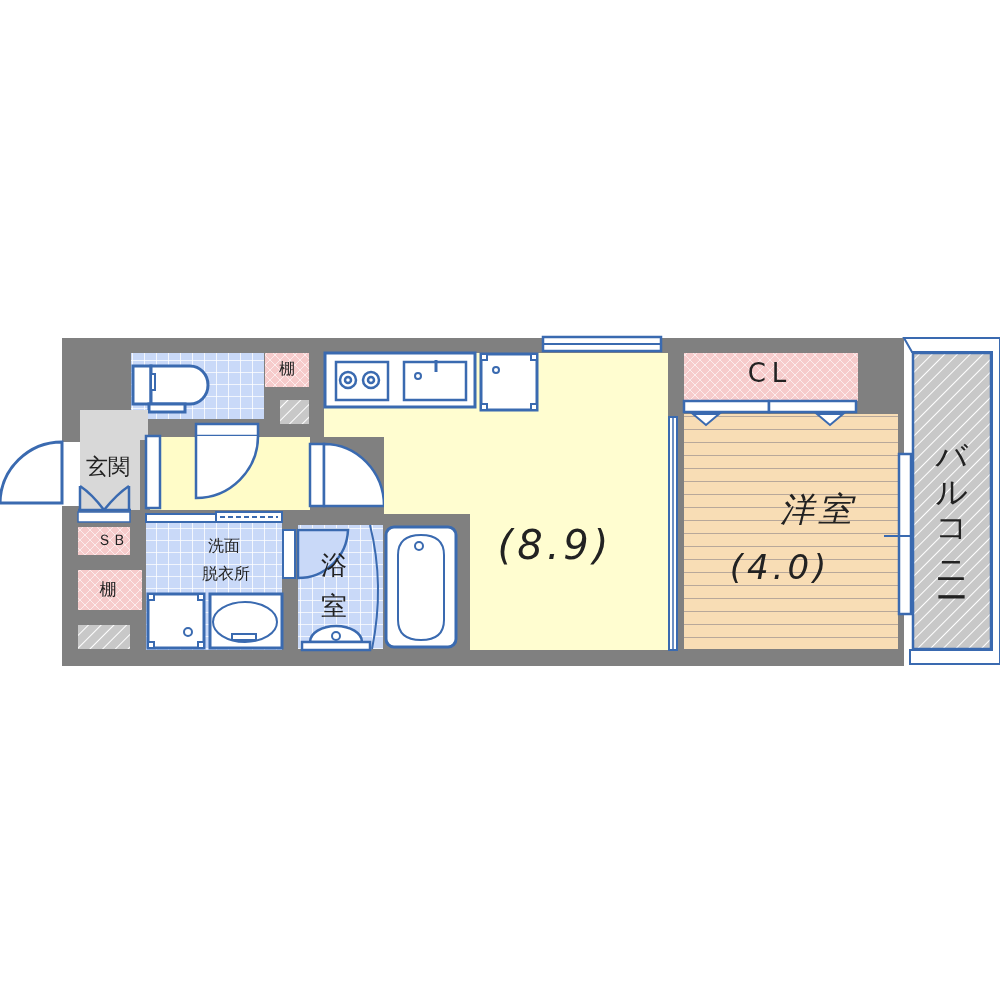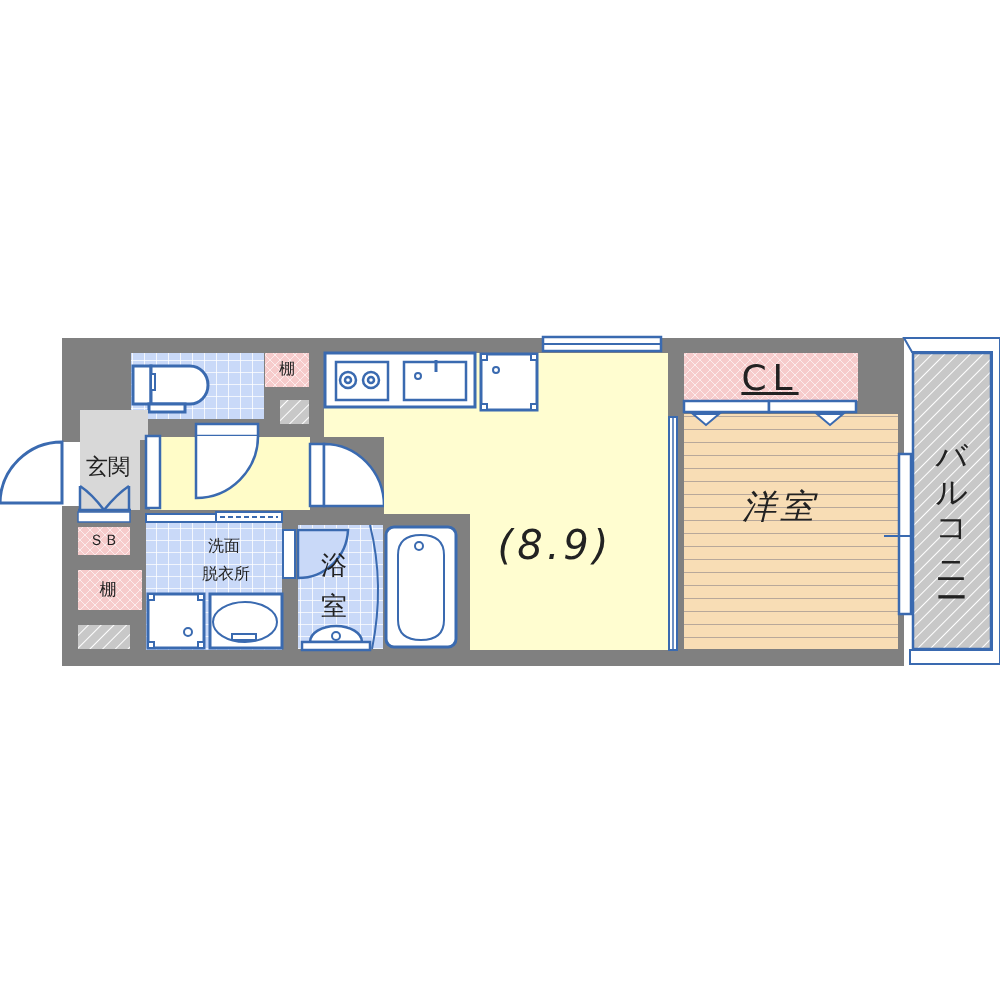--- a/index.html
+++ b/index.html
@@ -166,23 +166,24 @@
       <rect x="899" y="454" width="12" height="160"></rect>
       <line x1="884" y1="536" x2="926" y2="536" stroke-width="2"></line>
     </g>
 
     <path d="M904 338 L1000 338 L1000 664 L910 664 L910 650 L992 650 L992 352 L912 352 Z" fill="#ffffff" stroke="#3A6AB0" stroke-width="2"></path>
     <rect x="913" y="353" width="78" height="296" fill="url(#hatch)" stroke="#3A6AB0" stroke-width="2.5"></rect>
   </svg>
 
   <span class="label" style="left:268px;top:361px;width:38px;font-size:16px;">棚</span>
   <span class="label" style="left:78px;top:456px;width:60px;font-size:22px;">玄関</span>
-  <span class="label" style="left:78px;top:533px;width:52px;font-size:15px;">ＳＢ</span>
+  <span class="label" style="left:78px;top:533px;width:68px;font-size:15px;">ＳＢ</span>
   <span class="label" style="left:78px;top:581px;width:60px;font-size:17px;">棚</span>
   <span class="label" style="left:180px;top:538px;width:60px;font-size:16px;text-align:right;">洗面</span>
   <span class="label" style="left:188px;top:566px;width:76px;font-size:16px;">脱衣所</span>
   <span class="label" style="left:310px;top:552px;width:48px;font-size:26px;">浴</span>
   <span class="label" style="left:310px;top:593px;width:48px;font-size:26px;">室</span>
   <span class="label ital" style="left:480px;top:525px;width:150px;font-size:40px;letter-spacing:4px;">(8.9)</span>
-  <span class="label" style="left:720px;top:360px;width:100px;font-size:36px;letter-spacing:6px;text-decoration:underline;">CL</span>
-  <span class="label ital" style="left:725px;top:492px;width:110px;font-size:34px;letter-spacing:4px;font-family:Liberation Mono, monospace;">洋室</span>
+  <span class="label" style="left:720px;top:360px;width:100px;font-size:26px;letter-spacing:6px;">CL</span>
+  <span class="label ital" style="left:763px;top:492px;width:110px;font-size:34px;letter-spacing:4px;">洋室</span>
+  <span class="label ital" style="left:715px;top:550px;width:130px;font-size:34px;letter-spacing:4px;">(4.0)</span>
   <span class="label" style="left:928px;top:420px;width:40px;font-size:32px;writing-mode:vertical-rl;letter-spacing:4px;">バルコニー</span>
 </div>
 
 </body></html>

